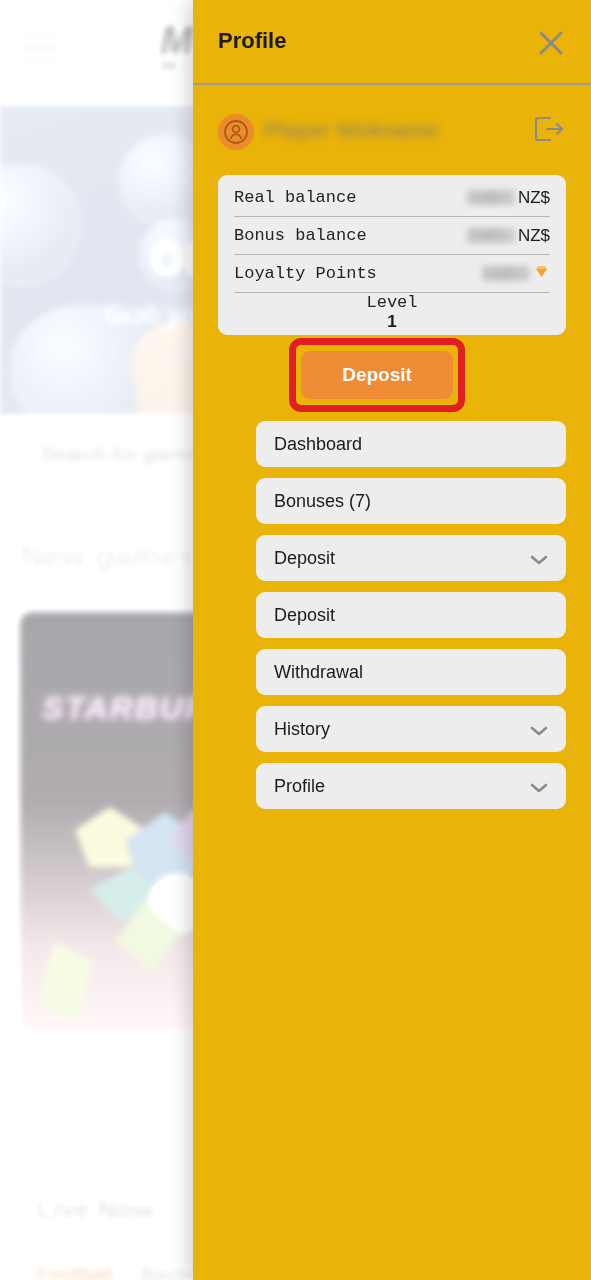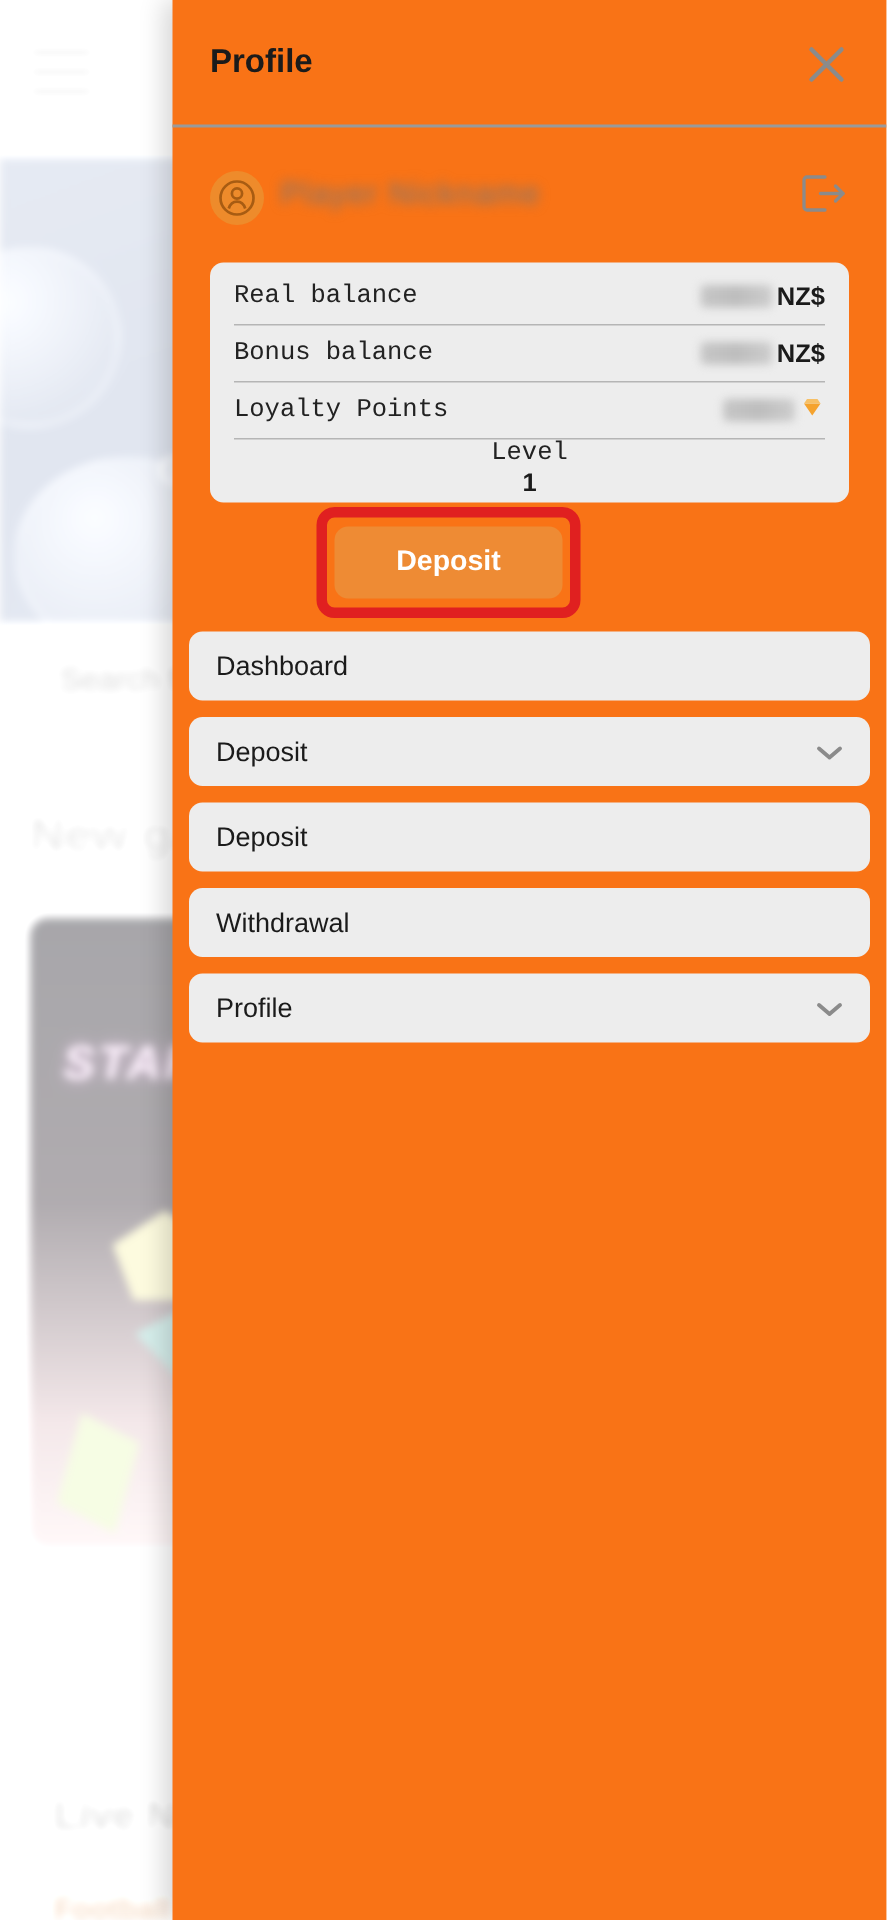--- a/index.html
+++ b/index.html
@@ -78,22 +78,22 @@
   .gem { position: absolute; }
   .bg-livenow {
     position: absolute; left: 36px; top: 1195px;
     font-size: 27px; font-weight: bold; color: #b9b9b9;
   }
   .bg-tab-a { position: absolute; left: 36px; top: 1262px; font-size: 20px; font-weight: bold; color: #f3a35e; }
   .bg-tab-b { position: absolute; left: 140px; top: 1262px; font-size: 20px; font-weight: bold; color: #b9b9b9; }
 
   
   .drawer {
-    position: absolute; top: 0; right: 0; width: 476px; height: 1280px;
-    background: #f97316;
+    position: absolute; top: 0; right: 0; width: 398px; height: 1280px;
+    background: #eab308;
     box-shadow: -6px 0 16px rgba(0,0,0,.16);
     z-index: 5;
   }
   .drawer-head {
     position: relative; height: 85px;
     border-bottom: 2px solid #9a9a9a;
   }
   .drawer-title {
     position: absolute; left: 25px; top: 28px;
     font-size: 22px; font-weight: bold; color: #1b1b1b;
@@ -130,40 +130,40 @@
   }
   .bal-row:last-child { border-bottom: none; flex-direction: column; }
   .bal-label { font-size: 17px; color: #222; font-family: Liberation Mono, monospace; }
   .bal-val { display: flex; align-items: center; gap: 3px; }
   .redacted {
     display: inline-block; min-width: 48px; height: 15px;
     background: linear-gradient(90deg,#c6c6c6,#bdbdbd,#cdcdcd);
     border-radius: 3px; filter: blur(3px); font-size: 13px; color: #b0b0b0;
     text-align: center;
   }
-  .cur { font-size: 17px; font-weight: bold; color: #1b1b1b; }
+  .cur { font-size: 17px; font-weight: normal; color: #1b1b1b; }
   .lvl { font-size: 17px; font-weight: bold; color: #1b1b1b; }
 
   
   .deposit-wrap { position: relative; height: 86px; }
   .deposit-btn {
     position: absolute; left: 108px; top: 16px;
     width: 152px; height: 48px; border: none; border-radius: 9px;
     background: #ee8b34; color: #fff; font-size: 19px; font-weight: bold;
     font-family: "Liberation Sans", sans-serif; cursor: pointer;
   }
   .highlight-box {
     position: absolute; left: 96px; top: 3px;
     width: 176px; height: 74px;
     border: 7px solid #e02020; border-radius: 12px;
     pointer-events: none;
   }
 
   
-  .menu { padding: 0 11px; }
+  .menu { padding: 0 25px; margin-left: 38px; }
   .menu-item {
     position: relative; height: 46px; margin-bottom: 11px;
     background: #ededed; border-radius: 9px;
     display: flex; align-items: center; cursor: pointer;
   }
   .menu-label { font-size: 18px; color: #1b1b1b; padding-left: 18px; }
   .chev { position: absolute; right: 18px; top: 17px; }
 
   .bg-search::placeholder { color: #a8a8a8; }
 </style>
@@ -281,34 +281,45 @@
     <div class="deposit-wrap">
       <button class="deposit-btn">Deposit</button>
       <div class="highlight-box"></div>
     </div>
 
     <div class="menu">
       <div class="menu-item">
         <span class="menu-label">Dashboard</span>
       </div>
       <div class="menu-item">
+        <span class="menu-label">Bonuses (7)</span>
+      </div>
+      <div class="menu-item">
         <span class="menu-label">Deposit</span>
         <span class="chev">
           <svg width="18" height="12" viewBox="0 0 18 12">
               <polyline points="2,3 9,9 16,3" fill="none" stroke="#8b8b8b" stroke-width="2.6" stroke-linecap="round" stroke-linejoin="round"></polyline>
             </svg>
         </span>
       </div>
       <div class="menu-item">
         <span class="menu-label">Deposit</span>
       </div>
       <div class="menu-item">
         <span class="menu-label">Withdrawal</span>
       </div>
       <div class="menu-item">
+        <span class="menu-label">History</span>
+        <span class="chev">
+          <svg width="18" height="12" viewBox="0 0 18 12">
+              <polyline points="2,3 9,9 16,3" fill="none" stroke="#8b8b8b" stroke-width="2.6" stroke-linecap="round" stroke-linejoin="round"></polyline>
+            </svg>
+        </span>
+      </div>
+      <div class="menu-item">
         <span class="menu-label">Profile</span>
         <span class="chev">
           <svg width="18" height="12" viewBox="0 0 18 12">
               <polyline points="2,3 9,9 16,3" fill="none" stroke="#8b8b8b" stroke-width="2.6" stroke-linecap="round" stroke-linejoin="round"></polyline>
             </svg>
         </span>
       </div>
     </div>
 
   </div>

